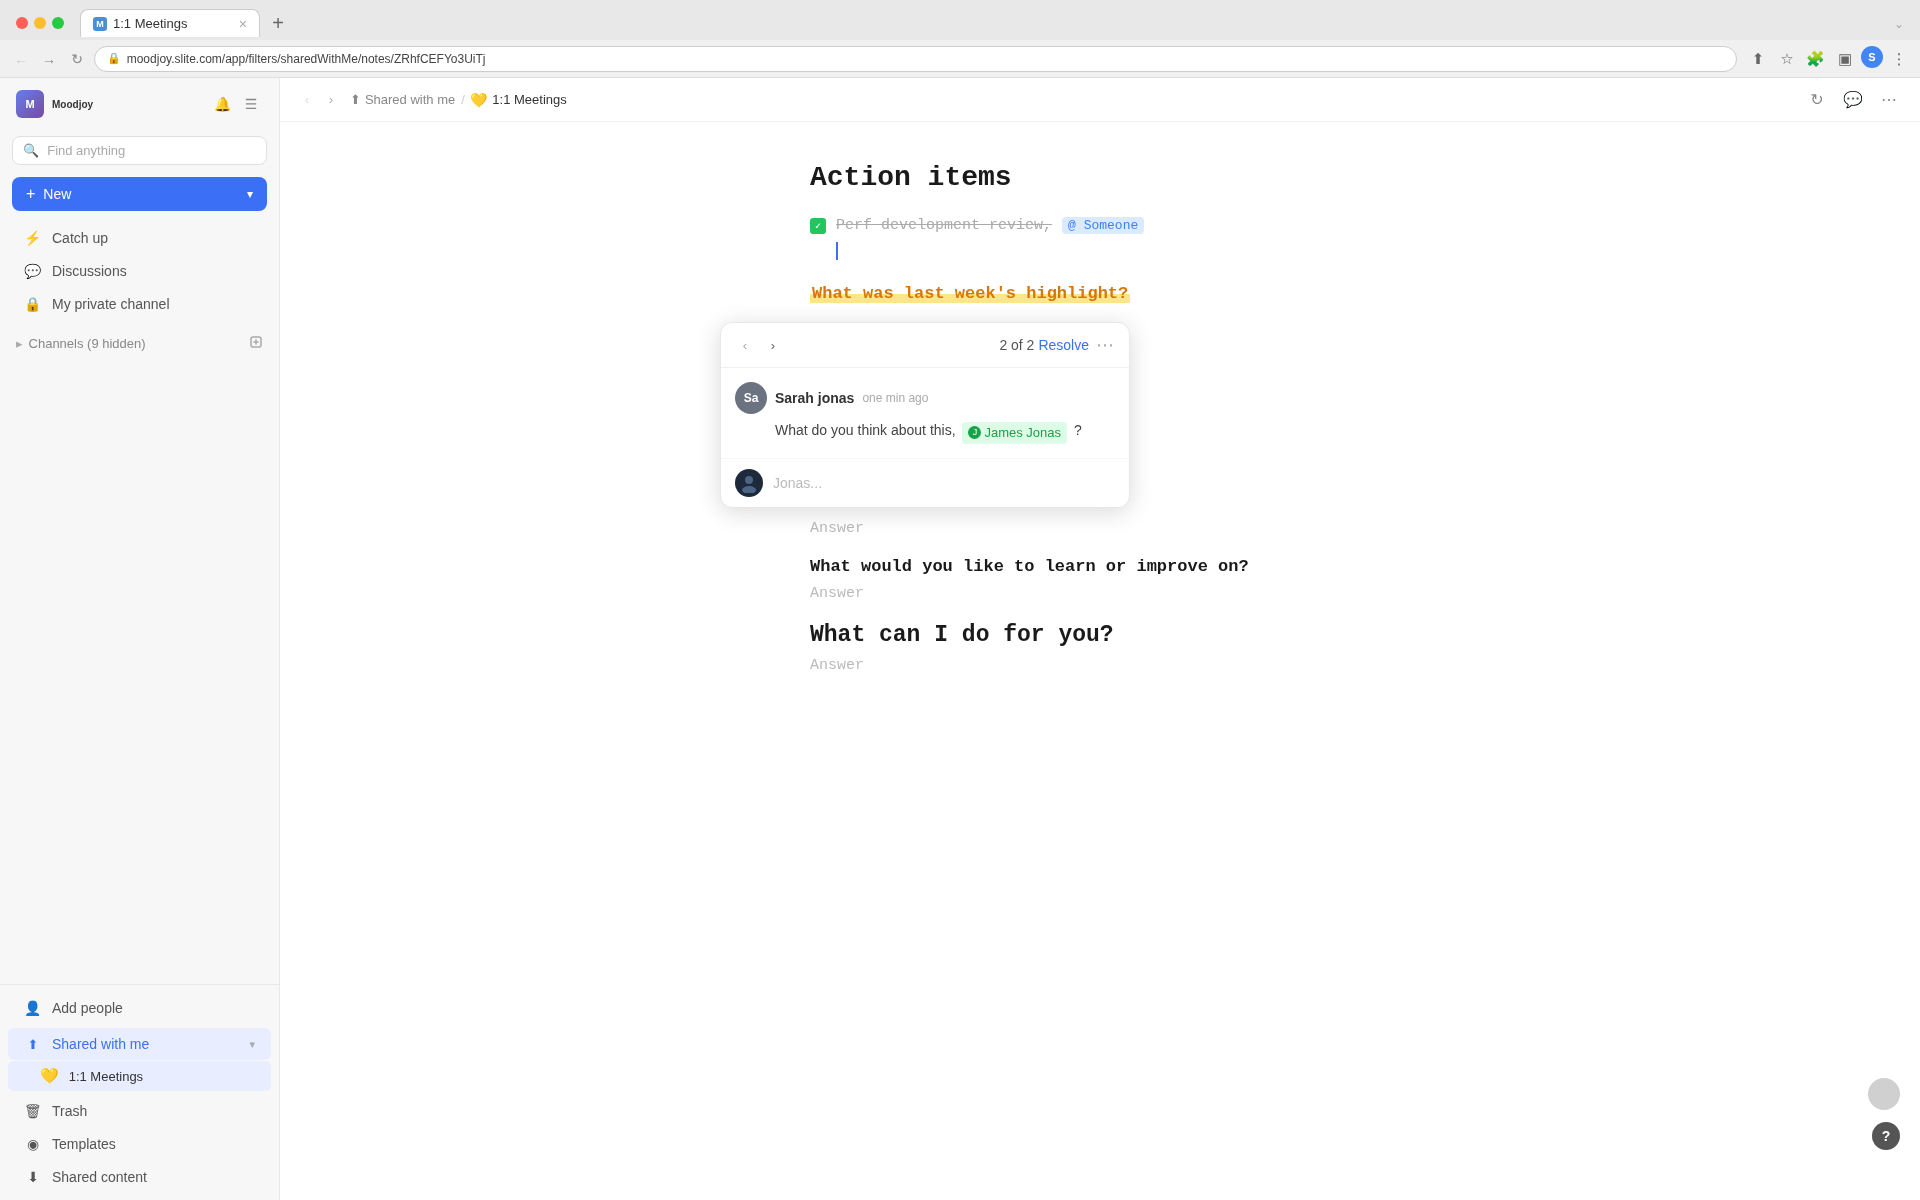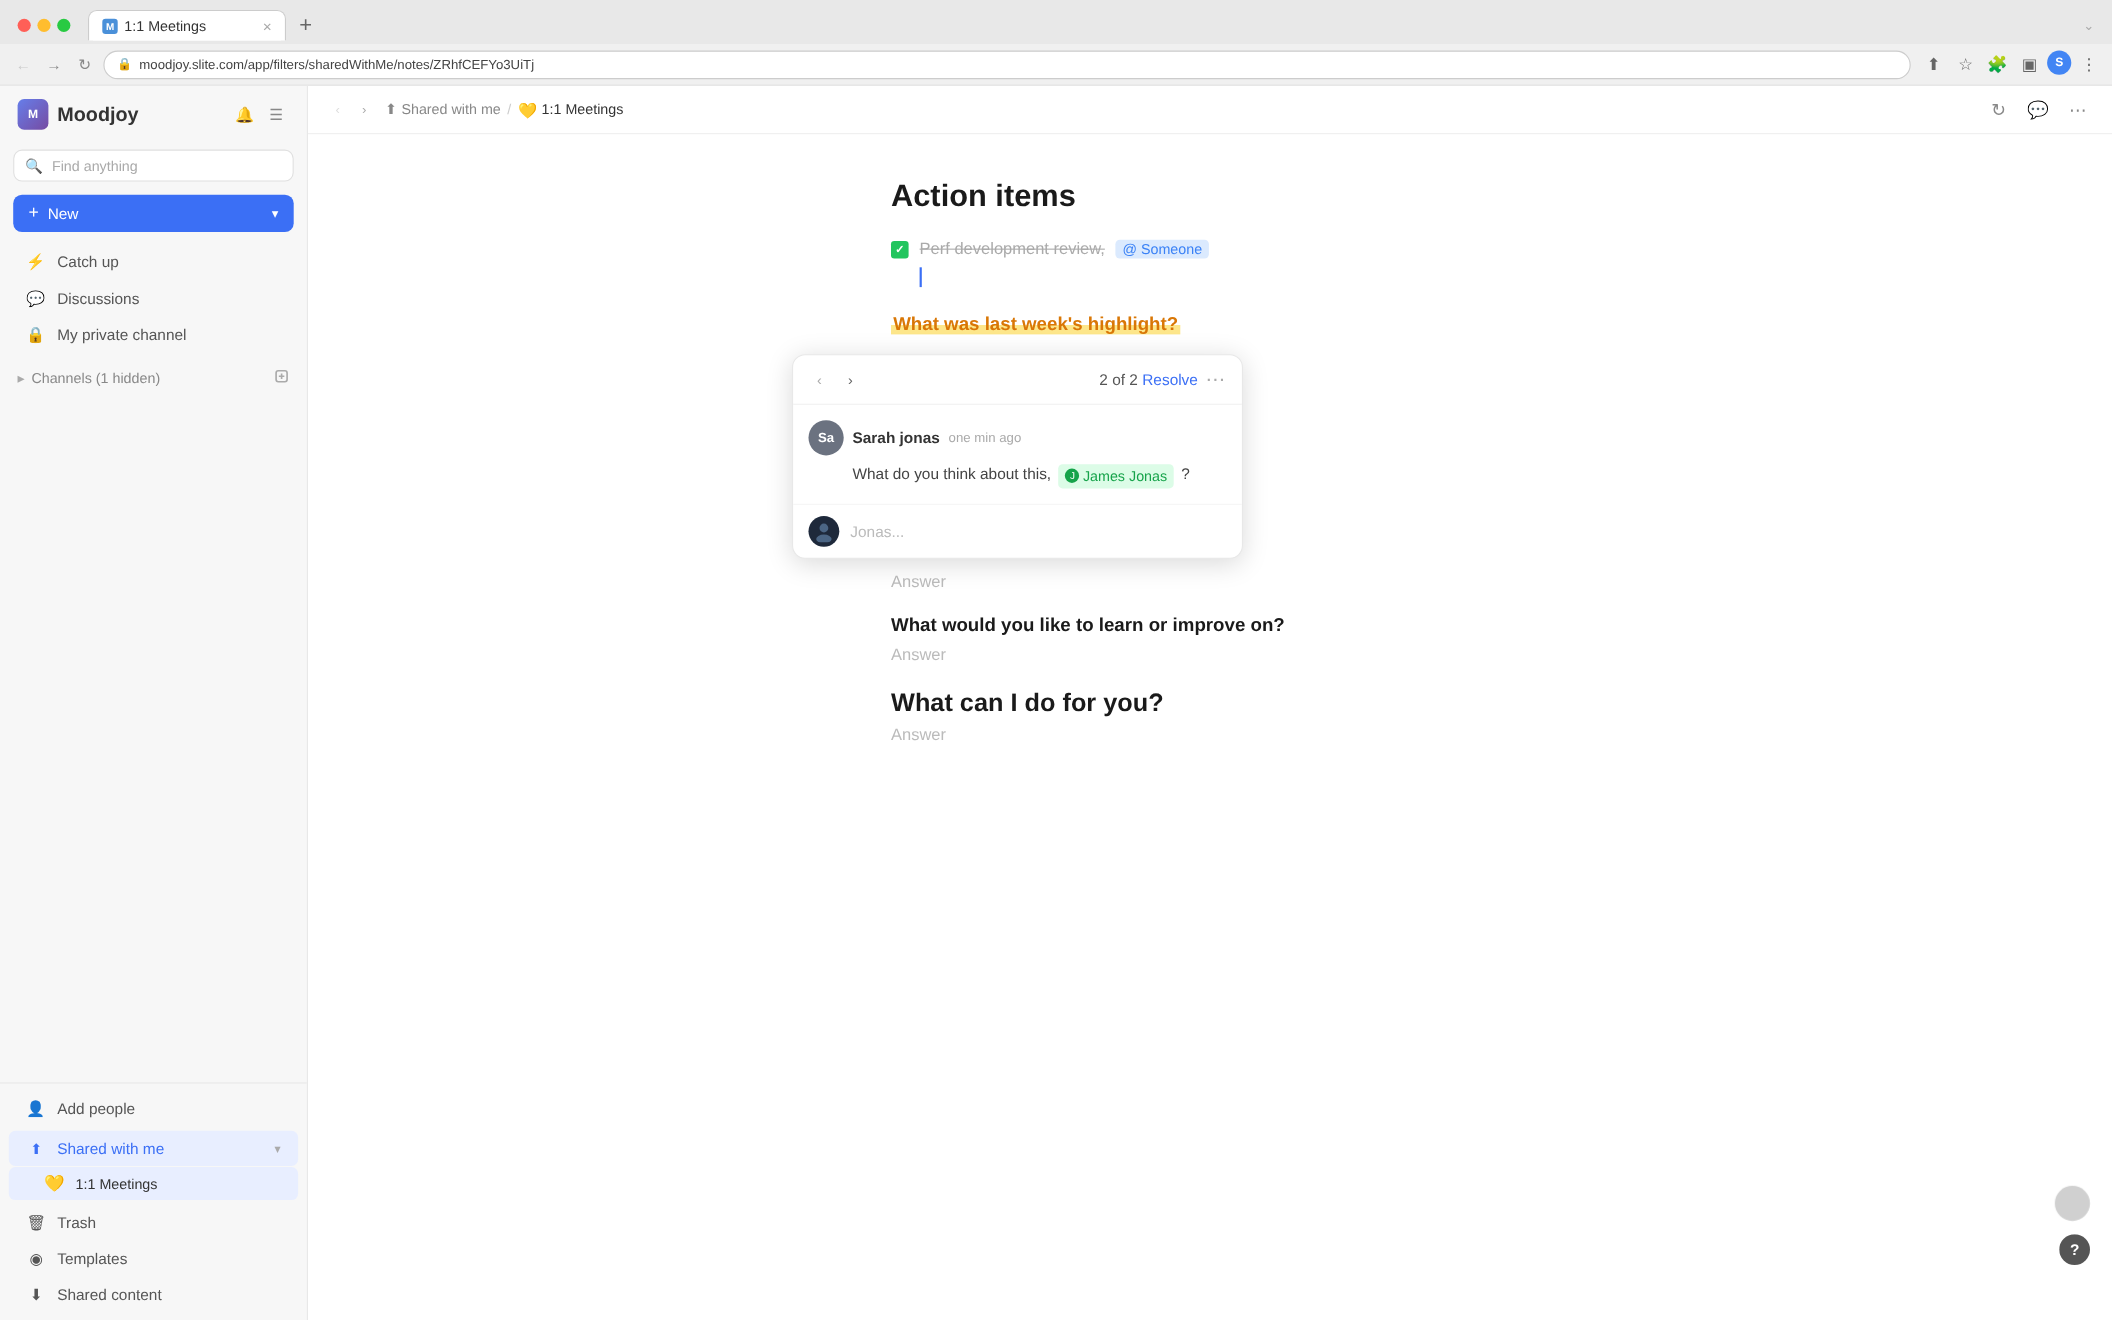--- a/index.html
+++ b/index.html
@@ -5,21 +5,21 @@
     * { box-sizing: border-box; margin: 0; padding: 0; }
     body { font-family: -apple-system, BlinkMacSystemFont, 'Segoe UI', sans-serif; background: #f5f5f5; display: flex; flex-direction: column; height: 100vh; overflow: hidden; }
 
     
     .app-container { display: flex; flex: 1; overflow: hidden; background: white; }
 
     
     .sidebar { width: 280px; min-width: 280px; background: #f7f7f7; display: flex; flex-direction: column; border-right: 1px solid #e8e8e8; overflow-y: auto; }
     .sidebar-header { display: flex; align-items: center; padding: 12px 16px; gap: 8px; }
     .sidebar-logo { width: 28px; height: 28px; background: linear-gradient(135deg, #667eea 0%, #764ba2 100%); border-radius: 6px; display: flex; align-items: center; justify-content: center; color: white; font-size: 12px; font-weight: bold; }
-    .sidebar-brand { font-weight: 600; font-size: 18px; color: #333; flex: 1; }
+    .sidebar-brand { font-weight: 600; font-size: 10px; color: #333; flex: 1; }
     .sidebar-header-icons { display: flex; gap: 4px; }
     .sidebar-icon-btn { width: 24px; height: 24px; display: flex; align-items: center; justify-content: center; color: #888; cursor: pointer; border-radius: 4px; font-size: 14px; }
 
     .sidebar-search { padding: 6px 12px; }
     .search-box { display: flex; align-items: center; gap: 8px; background: white; border: 1px solid #e0e0e0; border-radius: 8px; padding: 6px 10px; cursor: pointer; }
     .search-icon { color: #aaa; font-size: 13px; }
     .search-text { color: #aaa; font-size: 13px; }
 
     .sidebar-nav { padding: 4px 0; }
     .sidebar-item { display: flex; align-items: center; gap: 10px; padding: 7px 16px; cursor: pointer; font-size: 14px; color: #555; border-radius: 6px; margin: 1px 8px; }
@@ -136,21 +136,21 @@
       </div>
       <div class="sidebar-item">
         <div class="item-icon">🔒</div>
         <span class="sidebar-item-label">My private channel</span>
       </div>
     </div>
 
     <div class="sidebar-section">
       <div class="sidebar-section-header">
         <span style="color:#aaa;">▸</span>
-        <span>Channels (1 hidden)</span>
+        <span>Channels (9 hidden)</span>
         <div style="margin-left:auto;">
           <svg width="14" height="14" viewBox="0 0 14 14" fill="none">
               <rect x="2" y="2" width="10" height="10" rx="2" stroke="#aaa" stroke-width="1.5"></rect>
               <line x1="7" y1="4.5" x2="7" y2="9.5" stroke="#aaa" stroke-width="1.5"></line>
               <line x1="4.5" y1="7" x2="9.5" y2="7" stroke="#aaa" stroke-width="1.5"></line>
             </svg>
         </div>
       </div>
     </div>
 
@@ -208,21 +208,21 @@
         </div>
       </div>
       <div class="top-bar-actions">
         <div class="top-action-btn">↻</div>
         <div class="top-action-btn">💬</div>
         <div class="top-action-btn">⋯</div>
       </div>
     </div>
 
     <div style="flex:1;overflow-y:auto;padding:40px 0 80px;position:relative;">
-      <div style="max-width:700px;margin:0 auto;padding:0 60px;position:relative;">
+      <div style="max-width:700px;margin:0 auto;padding:0 60px;position:relative;font-family:Liberation Mono, monospace;">
 
         <h1 style="font-size:28px;font-weight:700;color:#1a1a1a;margin-bottom:20px;">Action items</h1>
 
         <div style="margin-bottom:16px;">
           <div style="display:flex;align-items:center;gap:10px;padding:4px 0;font-size:15px;color:#888;">
             <div style="width:16px;height:16px;background:#22c55e;border-radius:3px;display:flex;align-items:center;justify-content:center;flex-shrink:0;">
               <span style="color:white;font-size:10px;font-weight:bold;">✓</span>
             </div>
             <span style="text-decoration:line-through;color:#aaa;">Perf development review,</span>
             <span style="background:#dbeafe;color:#3b82f6;border-radius:4px;padding:1px 6px;font-size:13px;text-decoration:none;">@ Someone</span>

